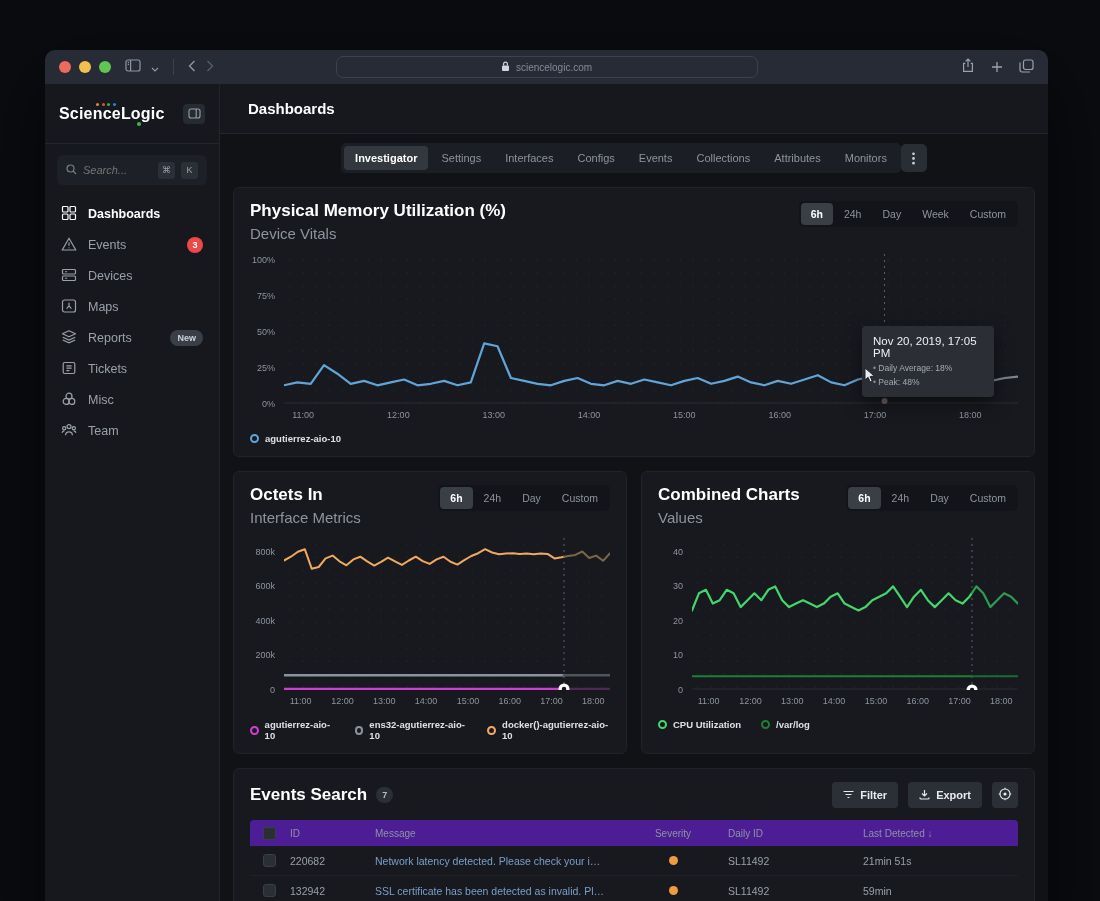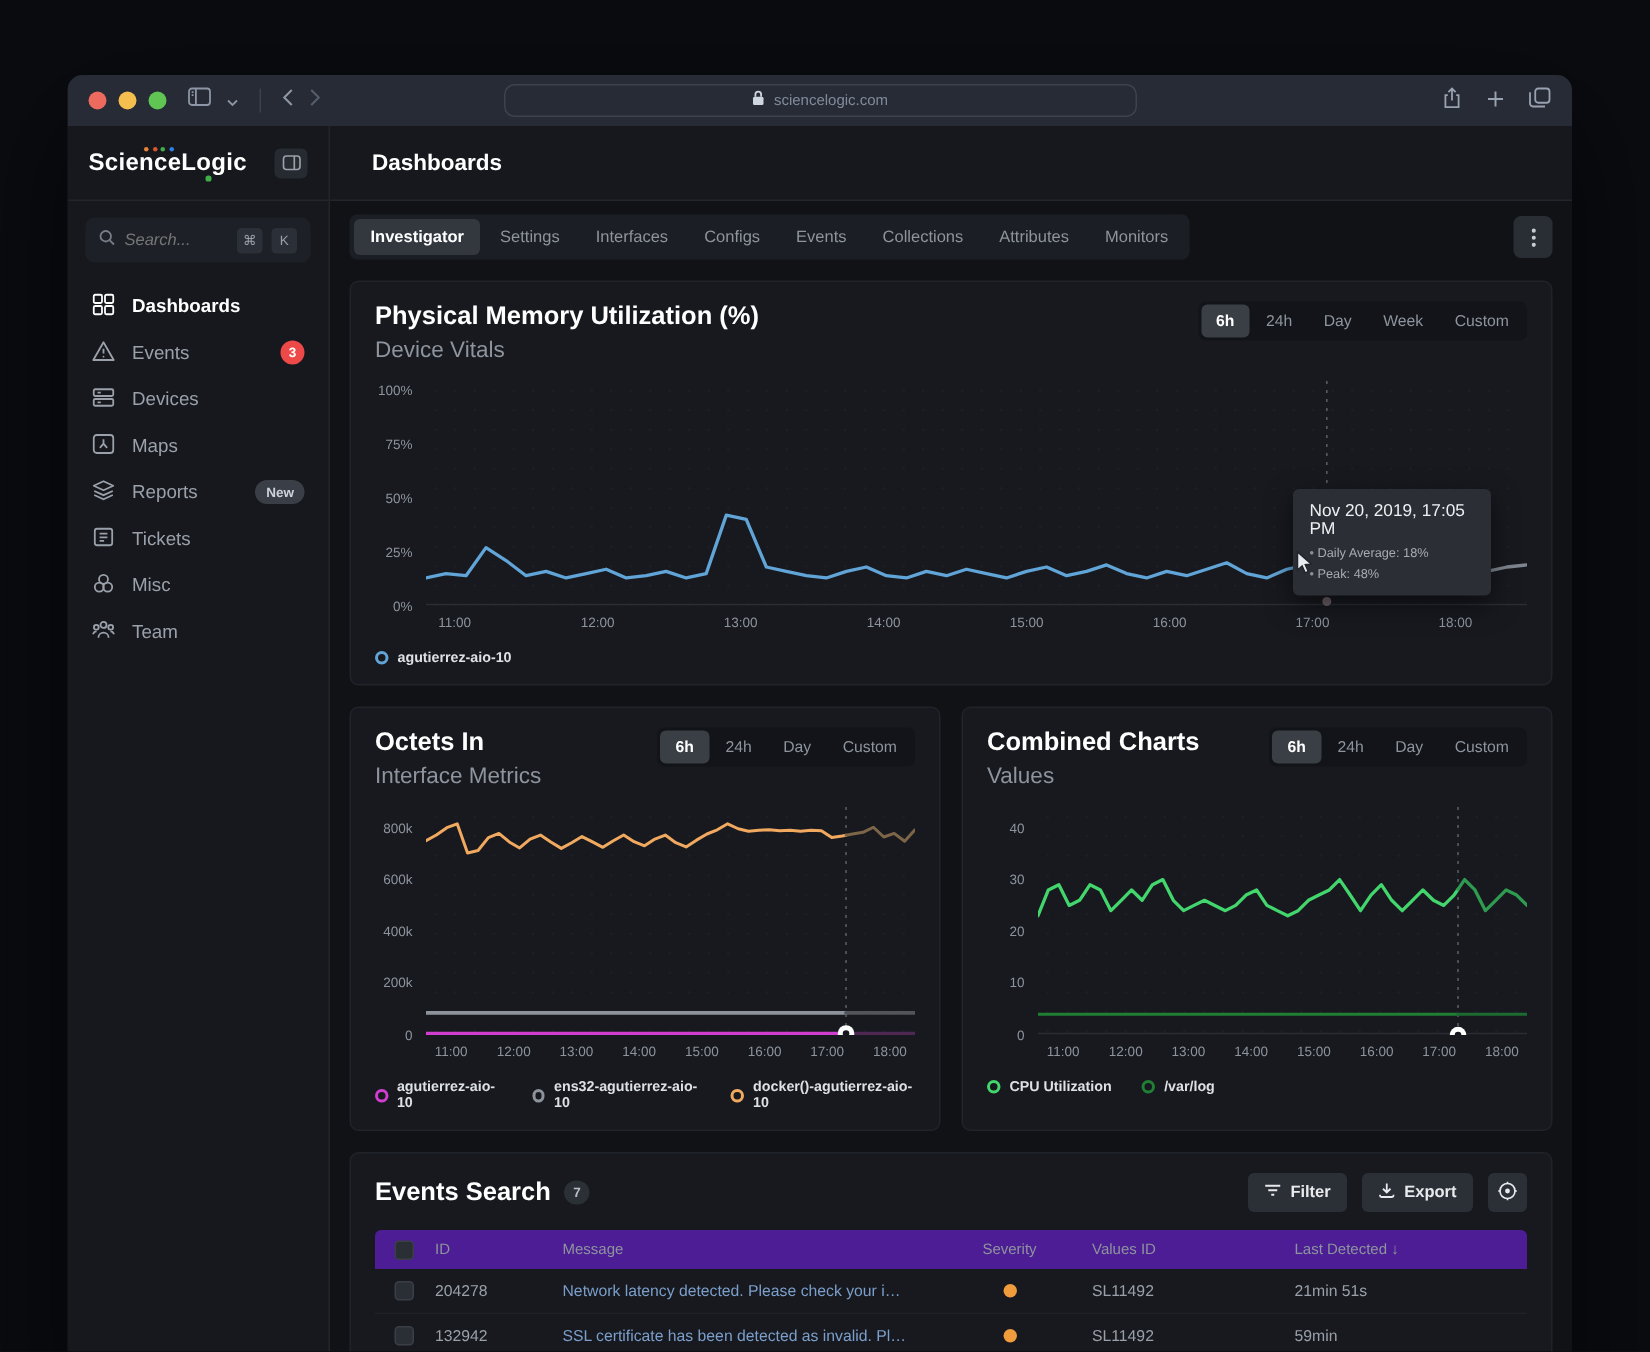--- a/index.html
+++ b/index.html
@@ -15,41 +15,41 @@
   .tb-ctl { display:flex; align-items:center; gap:10px; color:#8e96a5; }
   .tb-divider { width:1px; height:16px; background:#3a4150; margin:0 4px; }
   .dim { color:#565e6c; }
   .urlbar { position:absolute; left:50%; top:6px; transform:translateX(-50%); width:422px; height:22px;
             border:1px solid #3c434f; border-radius:7px; display:flex; align-items:center; justify-content:center;
             gap:6px; color:#828b9b; font-size:10px; }
   .tb-right { margin-left:auto; display:flex; align-items:center; gap:16px; color:#99a2b1; font-size:15px; }
   
   .app { flex:1; display:flex; min-height:0; }
   .sidebar { width:175px; flex:none; background:#16181d; border-right:1px solid #23252c; display:flex; flex-direction:column; }
-  .logo-row { height:50px; flex:none; border-bottom:1px solid #23252c; display:flex; align-items:center; justify-content:space-between; padding:0 14px; }
+  .logo-row { height:60px; flex:none; border-bottom:1px solid #23252c; display:flex; align-items:center; justify-content:space-between; padding:0 14px; }
   .logo { position:relative; color:#fff; font-size:16px; font-weight:bold; letter-spacing:.2px; }
   .logo-dots { position:absolute; top:-2px; left:37px; display:flex; gap:2.5px; }
   .logo-dots i { width:3px; height:3px; border-radius:50%; display:block; }
   .g-dot { position:absolute; bottom:-3px; right:24px; width:3.5px; height:3.5px; border-radius:50%; background:#3fae49; }
   .collapse-btn { width:22px; height:20px; border-radius:4px; background:#262a31; color:#9aa1ab; display:flex; align-items:center; justify-content:center; }
   .search-row { margin:11px 12px 6px; height:30px; background:#1d2026; border-radius:6px; display:flex; align-items:center; gap:6px; padding:0 9px; color:#777e89; }
   .search-row input { flex:1; min-width:0; background:transparent; border:none; outline:none; color:#b8bdc6; font-size:11px; font-style:italic; font-family:inherit; }
   .kbd { width:17px; height:17px; flex:none; background:#2b2f37; border-radius:3px; color:#9aa1ab; font-size:9px; display:flex; align-items:center; justify-content:center; }
   .nav { padding:8px; display:flex; flex-direction:column; gap:1px; }
   .nav-item { height:30px; border-radius:5px; display:flex; align-items:center; gap:11px; padding:0 8px; color:#9ba1aa; font-size:12.5px; cursor:default; }
   .nav-item.active { color:#fff; font-weight:bold; }
   .nav-item svg { flex:none; }
   .badge-count { margin-left:auto; background:#ee4949; color:#fff; border-radius:50%; width:16px; height:16px; font-size:9px; font-weight:bold; display:flex; align-items:center; justify-content:center; }
   .badge-new { margin-left:auto; background:#3a3f47; color:#ced3da; border-radius:8px; font-size:9px; font-weight:bold; padding:3px 7px; }
   
   .main { flex:1; display:flex; flex-direction:column; min-width:0; }
   .page-header { height:50px; flex:none; background:#16181d; border-bottom:1px solid #23252c; display:flex; align-items:center; padding:0 28px; }
   .page-title { font-size:15px; font-weight:bold; color:#fff; }
   .content { flex:1; background:#101216; padding:9px 13px; display:flex; flex-direction:column; gap:14px; overflow:hidden; }
-  .tabrow { display:flex; align-items:center; justify-content:space-between; }
+  .tabrow { display:flex; align-items:center; justify-content:center; }
   .tabs { display:inline-flex; background:#1b1e24; border-radius:5px; padding:3px; gap:2px; }
   .tab { font-size:11px; color:#8e949d; padding:6px 11px; border-radius:4px; white-space:nowrap; }
   .tab.active { background:#33373e; color:#fff; font-weight:bold; }
   .kebab { width:26px; height:28px; background:#292d34; border-radius:5px; color:#c6cad2; display:flex; align-items:center; justify-content:center; }
   
   .card { background:#17191f; border:1px solid #20232a; border-radius:6px; }
   .card-head { display:flex; justify-content:space-between; align-items:flex-start; padding:13px 16px 4px; }
   .card-title { font-size:17px; font-weight:bold; color:#fff; }
   .card-sub { font-size:15px; color:#8e949d; margin-top:4px; }
   .ranges { display:flex; background:#121419; border-radius:5px; padding:2px; gap:1px; }
@@ -508,26 +508,26 @@
                       <path d="M7 0.8v1.6M7 11.6v1.6M0.8 7h1.6M11.6 7h1.6"></path>
                     </svg></span>
               </button>
             </div>
             <div class="etable">
               <div class="thead">
                 <span class="checkbox"></span>
                 <span>ID</span>
                 <span>Message</span>
                 <span class="th-sev">Severity</span>
-                <span>Values ID</span>
+                <span>Daily ID</span>
                 <span><span>Last Detected</span> <span>↓</span></span>
               </div>
               <div class="trow">
                 <span class="checkbox"></span>
-                <span class="c-id">204278</span>
+                <span class="c-id">220682</span>
                 <span class="c-msg">Network latency detected. Please check your internet conn...</span>
                 <span class="sev-dot" style="background: rgb(240, 155, 60);"></span>
                 <span class="c-ticket">SL11492</span>
                 <span class="c-time">21min 51s</span>
               </div>
               <div class="trow">
                 <span class="checkbox"></span>
                 <span class="c-id">132942</span>
                 <span class="c-msg">SSL certificate has been detected as invalid. Please ensure...</span>
                 <span class="sev-dot" style="background: rgb(240, 155, 60);"></span>

